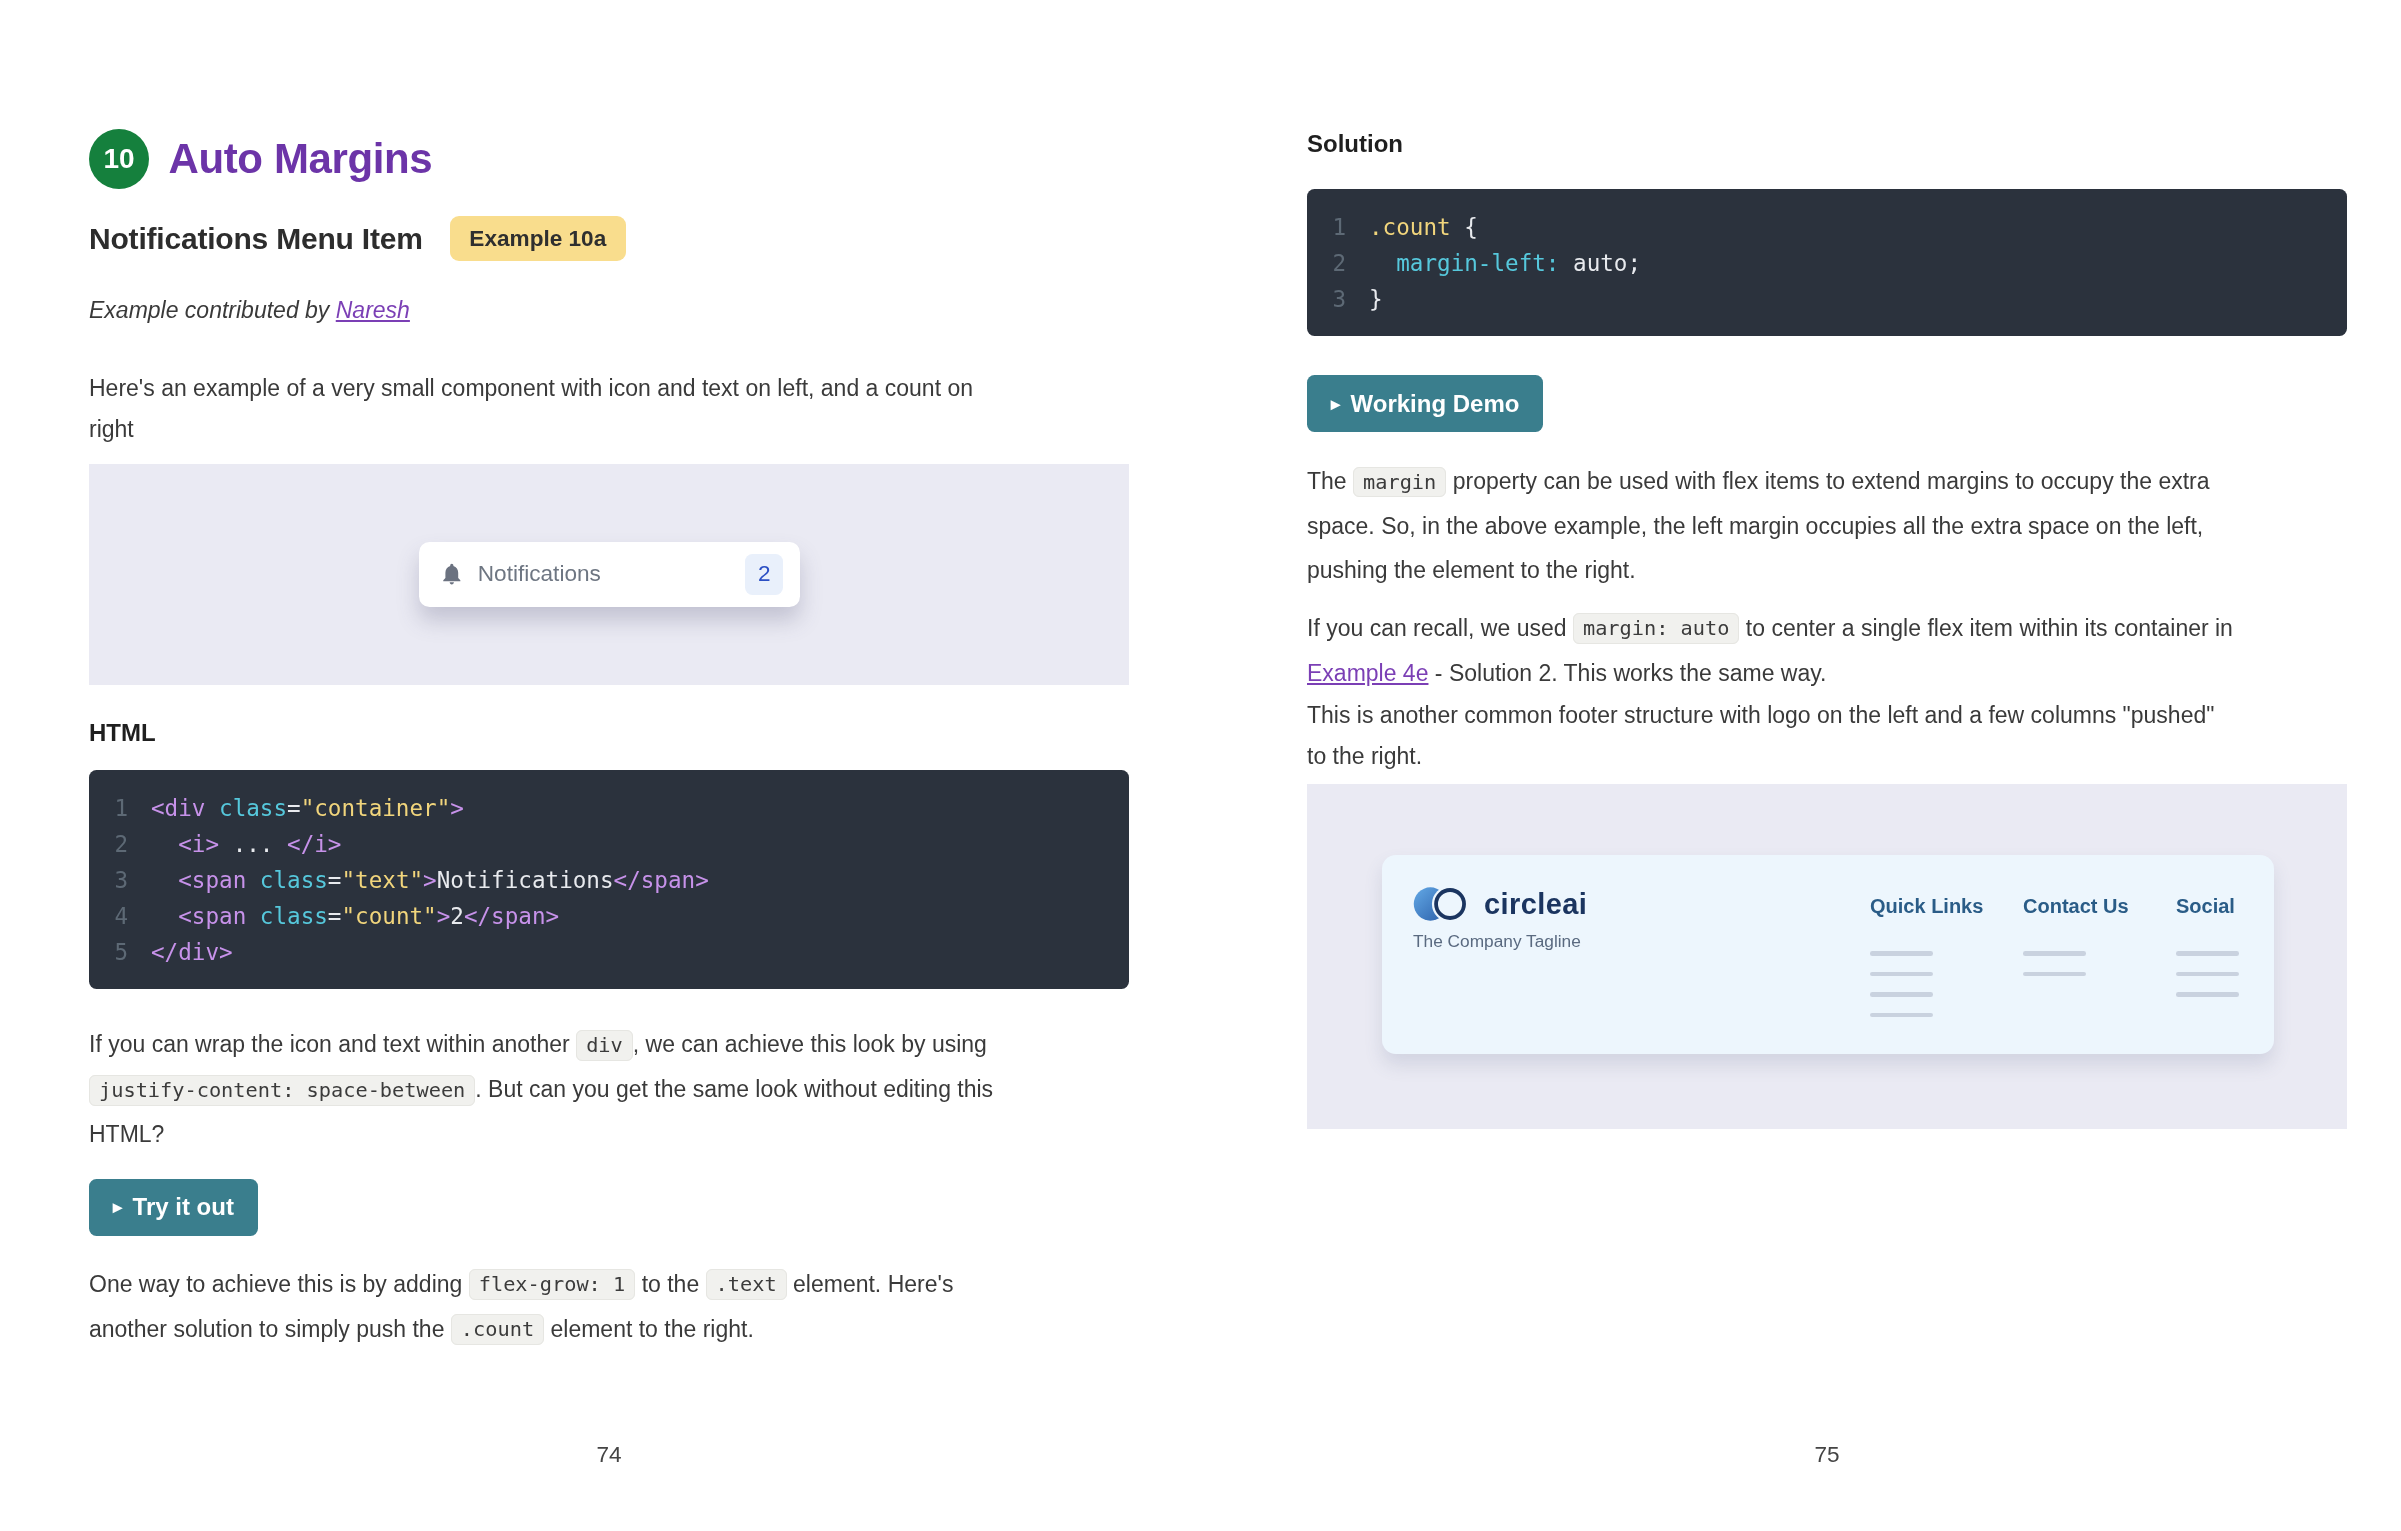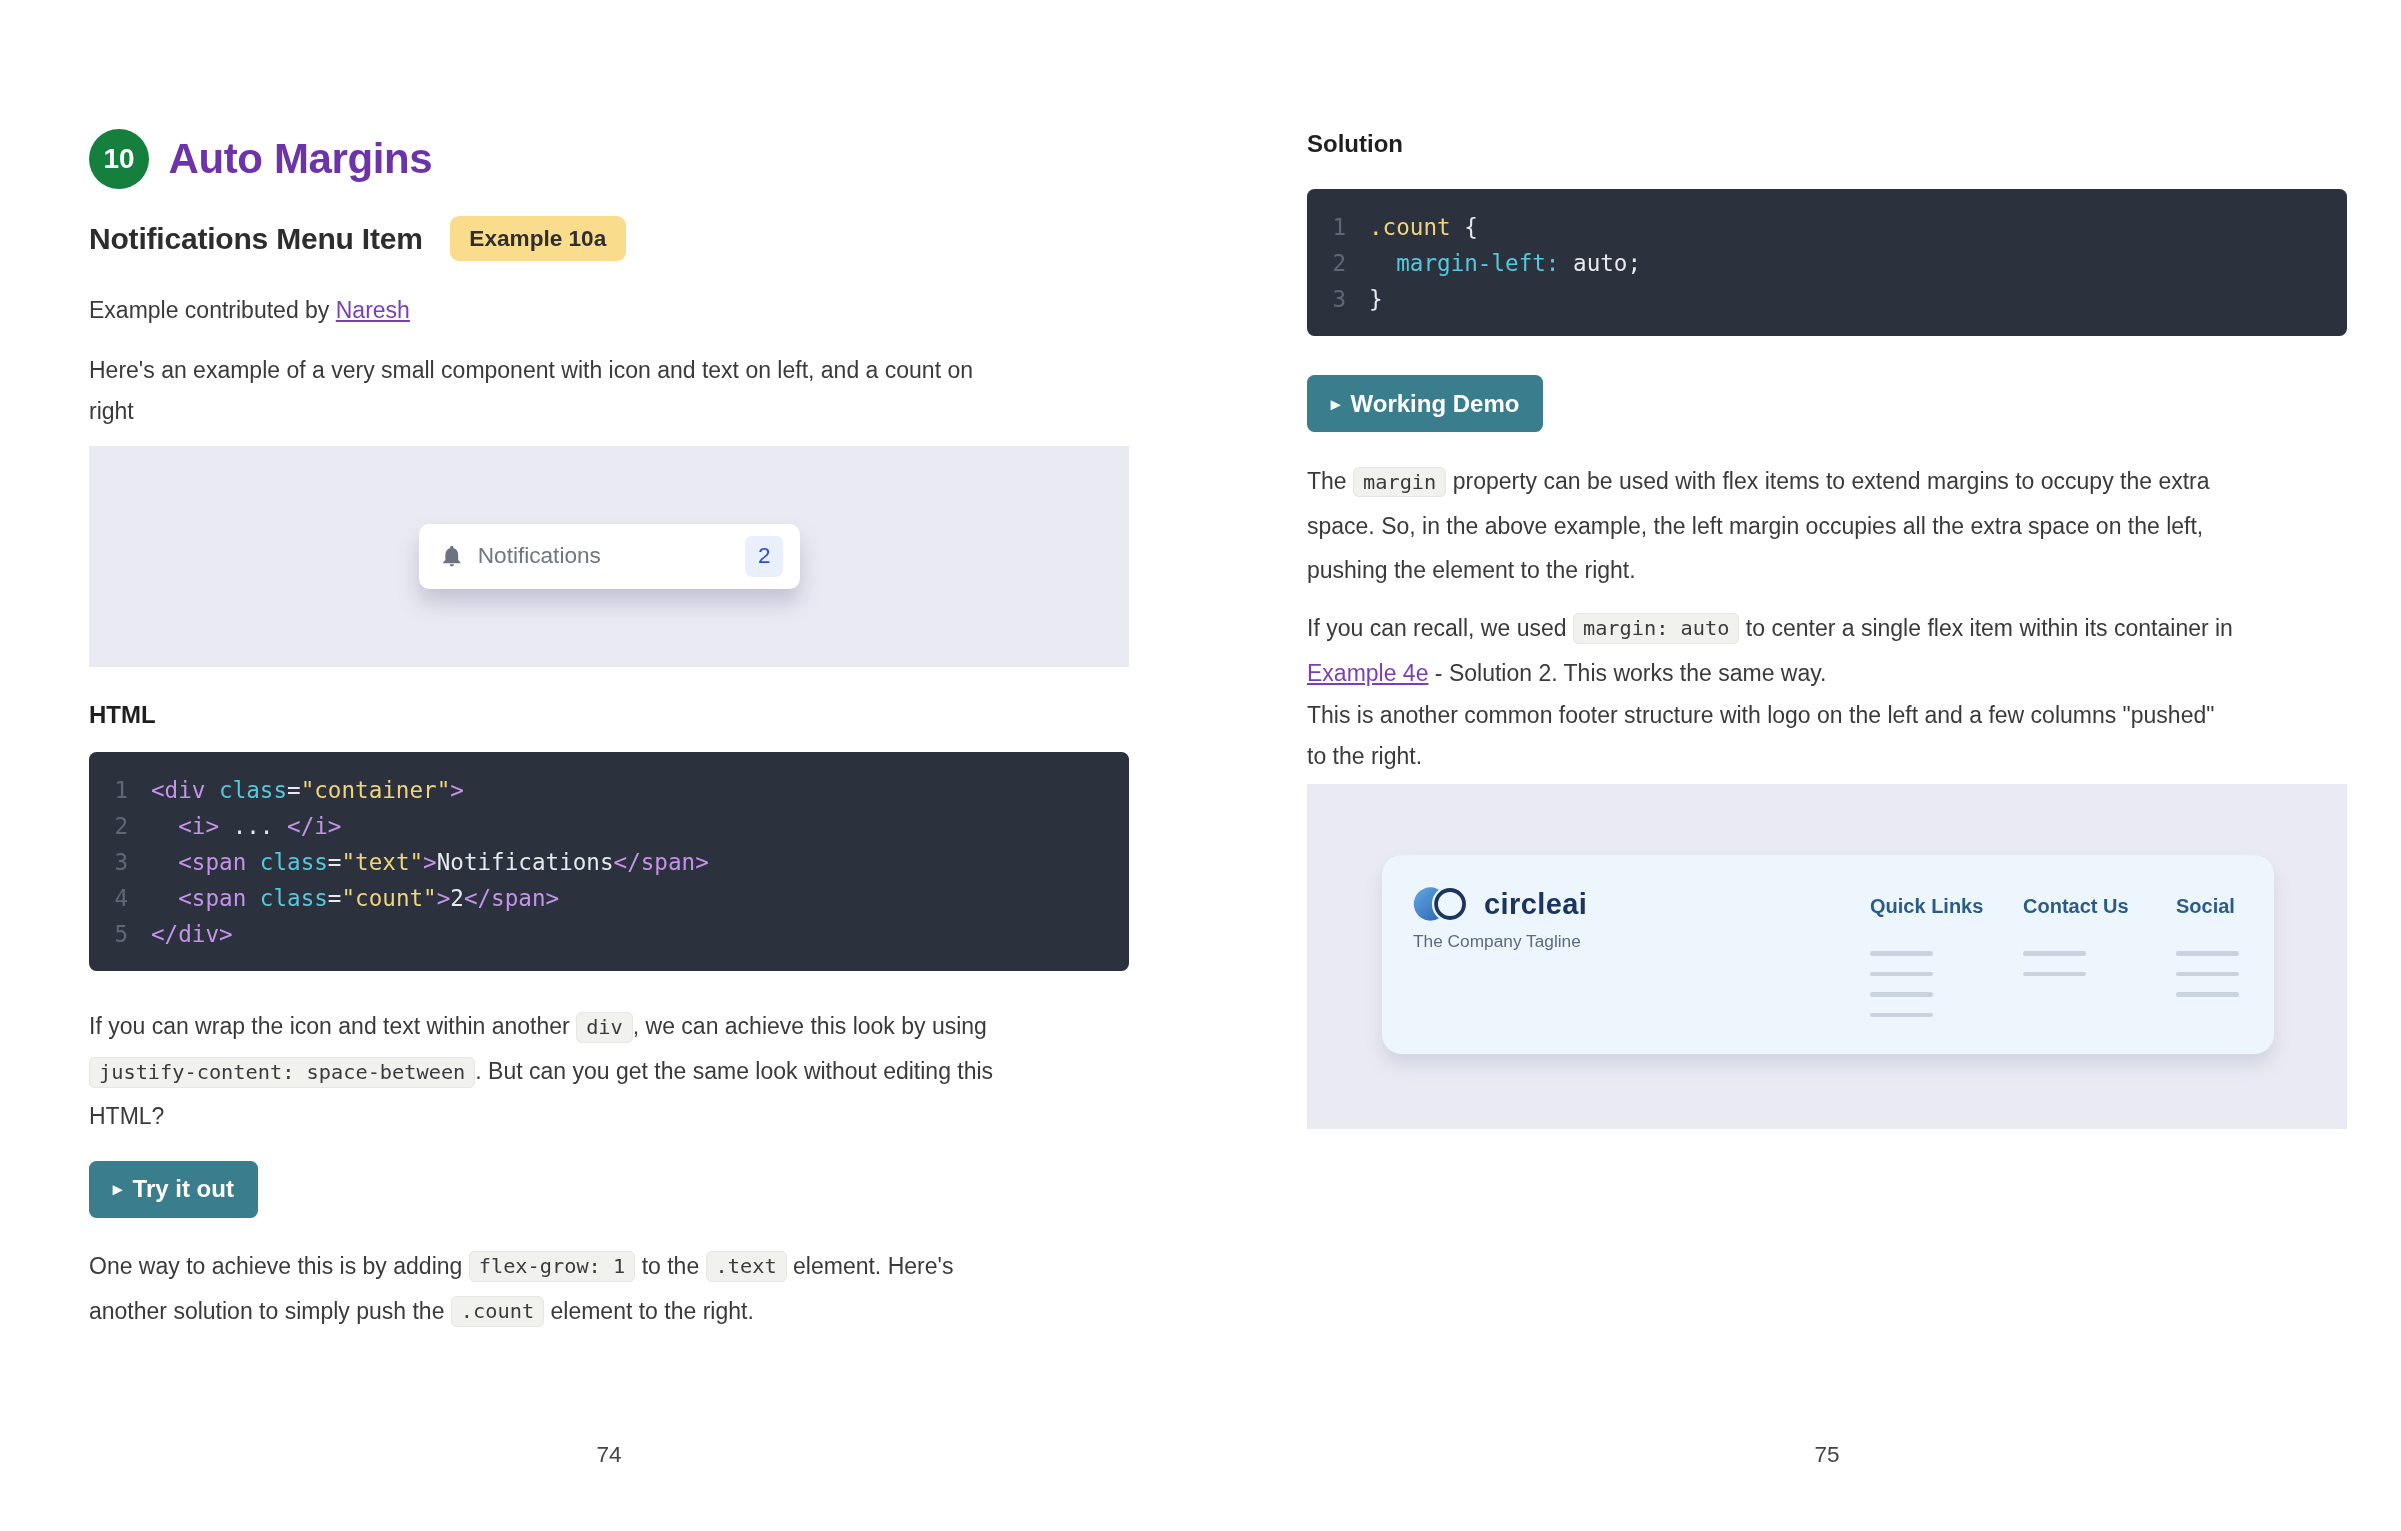--- a/index.html
+++ b/index.html
@@ -22,21 +22,21 @@
   .h1-title { font-size:42px; font-weight:800; color:#6c34a8; letter-spacing:-0.4px; }
 
   
   .h2-row { display:flex; align-items:center; height:45px; margin-bottom:33px; }
   .h2-title { font-size:30px; font-weight:800; color:#2d2d2d; letter-spacing:-0.2px; }
   .badge {
     margin-left:27px; background:#f9dd8d; color:#2f2f2f; border-radius:9px;
     height:45px; line-height:45px; padding:0 19.6px; font-size:22.6px; font-weight:700; flex:0 0 auto;
   }
 
-  .contrib { font-size:23px; line-height:32px; margin-bottom:24px; color:#3a3a3a; }
+  .contrib { font-size:23px; line-height:32px; margin-bottom:42px; color:#3a3a3a;font-style:italic; }
   a.purple-link { color:#7b3fb5; text-decoration:underline; cursor:pointer; }
 
   .body-text { font-size:23px; line-height:41px; color:#3a3a3a; }
   .body-text.chips { line-height:44px; }
   .mb18 { margin-bottom:13.6px; } .mb30 { margin-bottom:22.6px; } .mb34 { margin-bottom:25.6px; }
   .mb44 { margin-bottom:33px; } .mb10 { margin-bottom:7.5px; } .mt108 { margin-top:81px; }
 
   .chip {
     font-family:"DejaVu Sans Mono", monospace; font-size:20.3px; color:#3b3b3b;
     background:#f1f1ee; border:0.8px solid #e6e6e2; border-radius:6px;
@@ -78,21 +78,21 @@
     display:inline-flex; align-items:center; gap:10.5px; height:57px; padding:0 24px;
     background:#3a7e8d; color:#ffffff; border-radius:7.5px;
     font-size:24px; font-weight:700; cursor:pointer; text-decoration:none;
   }
   .btn .tri { font-size:18px; line-height:1; }
 
   
   .demo-footer { height:345px; }
   .footer-card {
     position:relative; top:71px; left:75px; width:892px; height:199px;
-    background:#edf6fd; border-radius:20px;
+    background:#edf6fd; border-radius:14px;
     box-shadow:0 10.5px 18px rgba(90,100,135,0.16);
   }
   .logo-block { position:absolute; left:31px; top:30px; }
   .logo-row { display:flex; align-items:center; gap:12px; }
   .logo-text { font-size:29px; font-weight:800; color:#1b3560; letter-spacing:0.4px; }
   .tagline { font-size:17.3px; color:#5a6a80; margin-top:7.5px; }
   .fcols { position:absolute; left:488px; top:40px; display:flex; }
   .fcol { width:153px; }
   .fcol-header { font-size:20px; font-weight:700; color:#2a5c87; }
   .ph-line { width:63px; height:4.5px; border-radius:2.3px; background:#c9d2df; margin-top:16px; }

